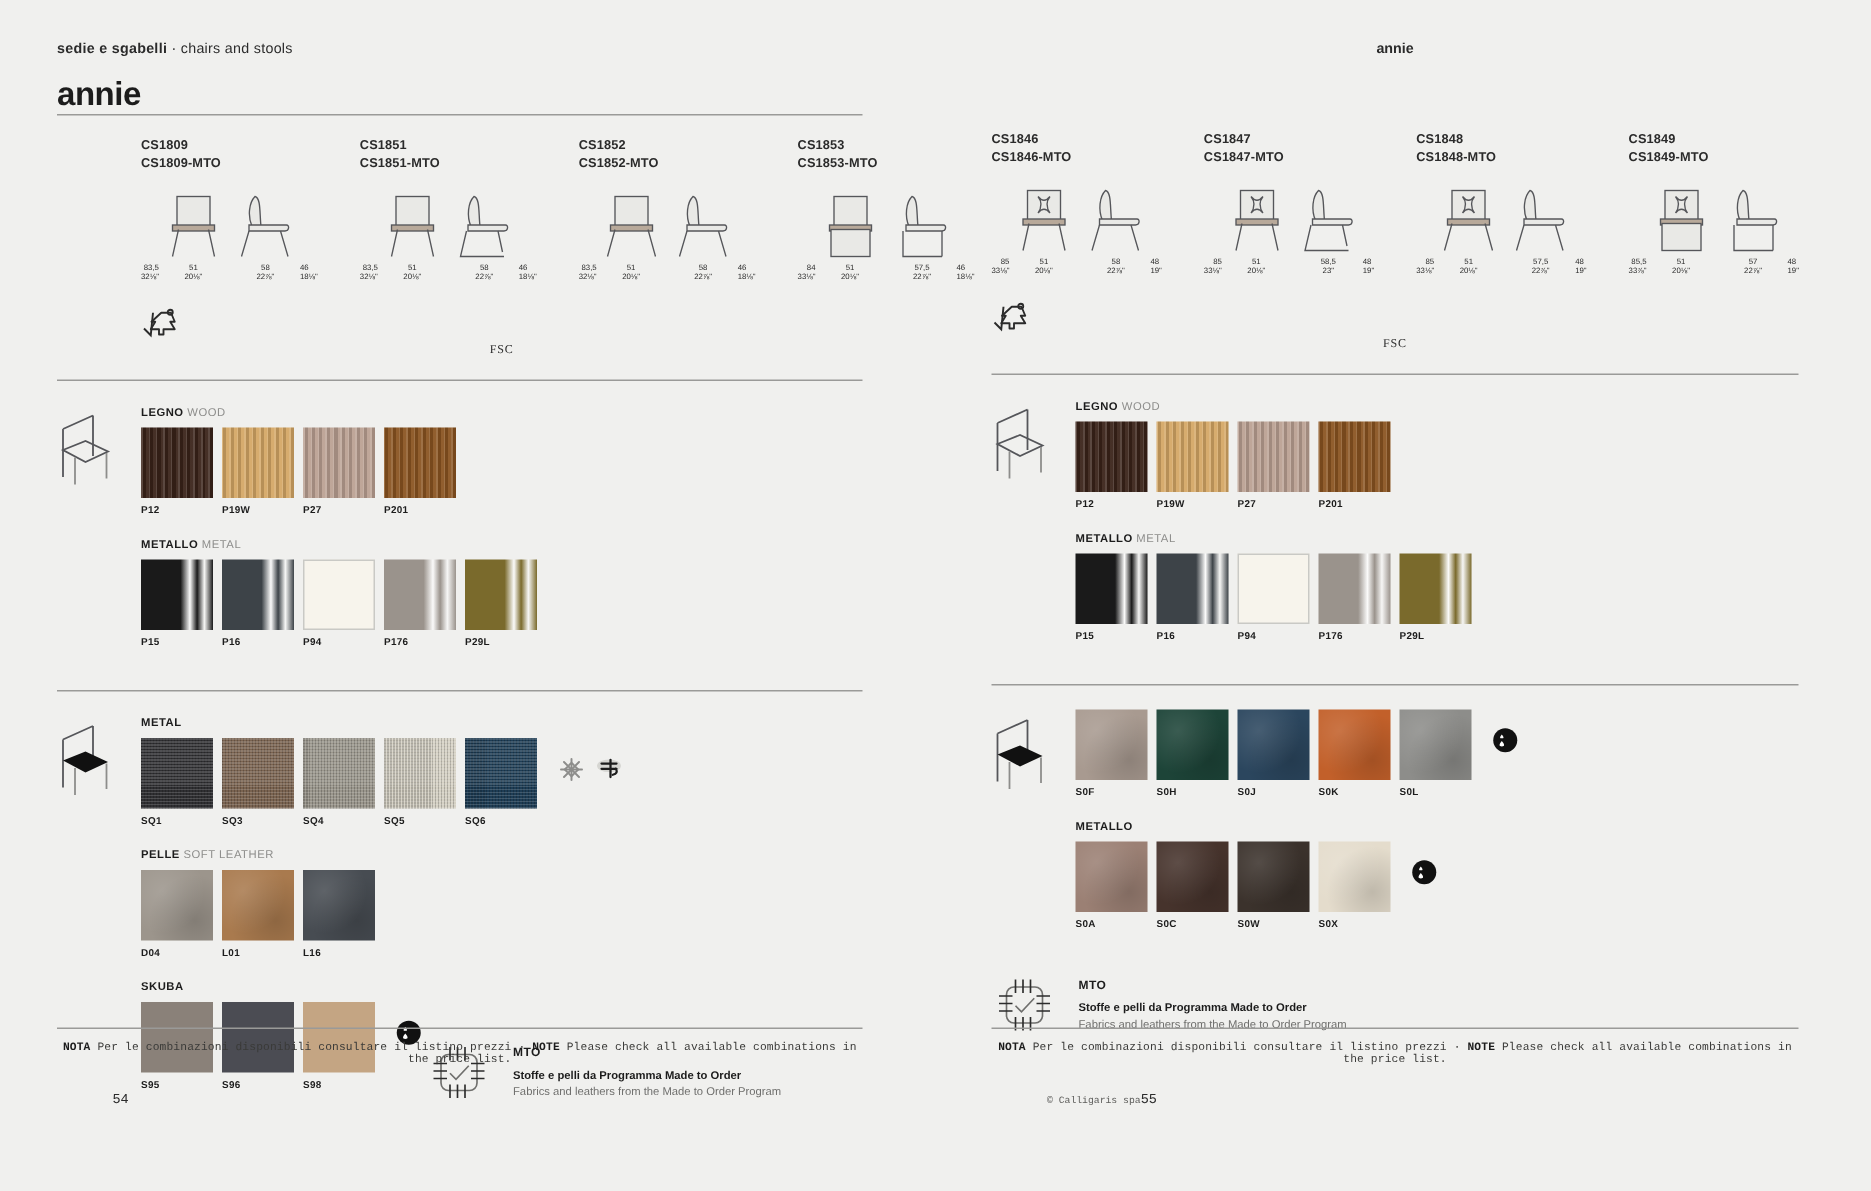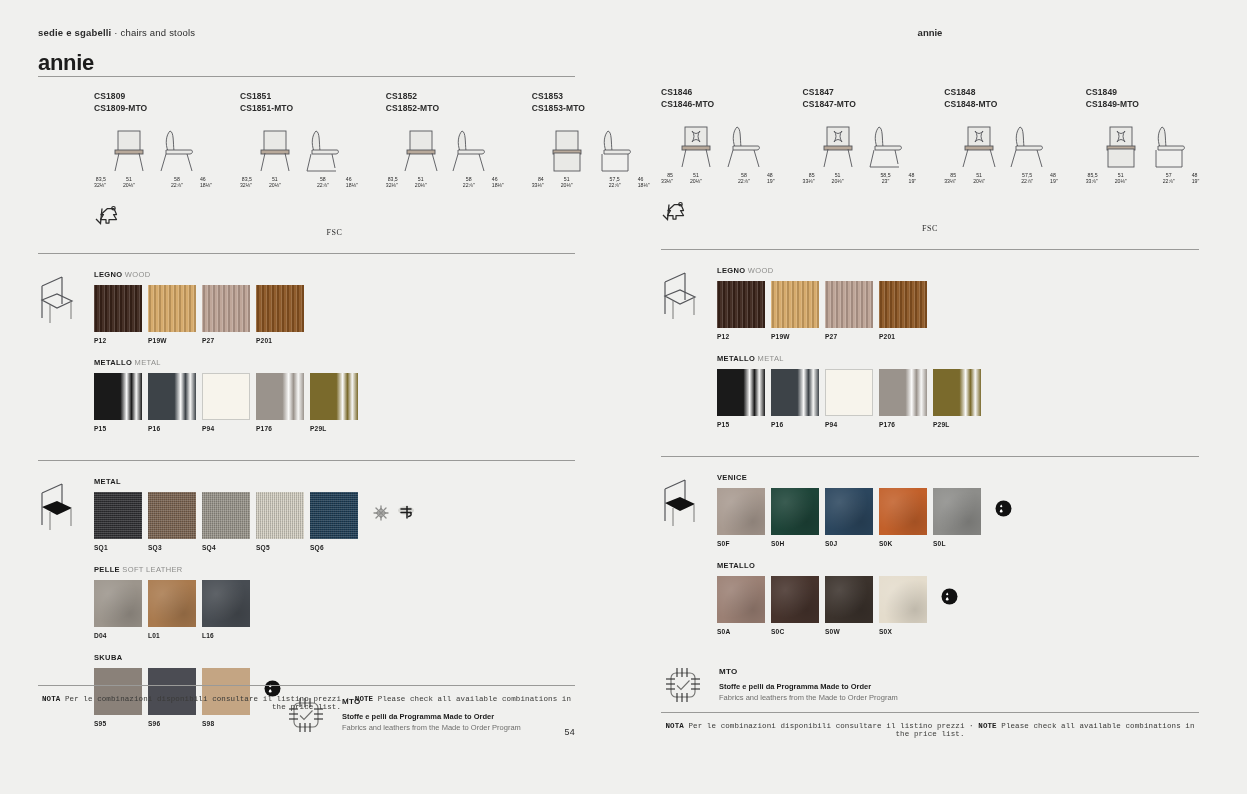--- a/index.html
+++ b/index.html
@@ -70,21 +70,21 @@
   .mto { display: flex; align-items: center; gap: 14px; }
   .mto-txt .mto-title { font-size: 8px; font-weight: bold; letter-spacing: .3px; margin-bottom: 5px; color: #1c1c1c; }
   .mto-txt .mto-it { font-size: 7.5px; font-weight: bold; line-height: 11px; color: #1c1c1c; }
   .mto-txt .mto-en { font-size: 7.5px; line-height: 11px; color: #6f6f6d; }
 
   
   .note { font-size: 7.5px; text-align: center; color: #3a3a38; letter-spacing: .1px; }
   .note b { font-weight: bold; color: #1c1c1c; }
   .pagenum { font-size: 9px; color: #2b2b2b; }
   .copy { font-size: 6.5px; color: #5c5c5a; }
-  .footline { display: flex; justify-content: flex-end; align-items: center; margin-left: 37px; }
+  .footline { display: flex; justify-content: flex-start; align-items: center; margin-left: 37px; }
 
   .abs { position: absolute; font-family: Liberation Mono, monospace; }
 </style>
 </head>
 <body>
 
 <div class="spread">
 
   <div class="page page-left">
 
@@ -594,21 +594,20 @@
         <div class="sec">
        <div class="sec-ico">
             <svg width="38" height="58" viewBox="0 0 38 58">
       <path d="M4 12 L4 44 M24 3 L24 30 M4 12 L24 3" fill="none" stroke="#55565a" stroke-width="1.2"></path>
       <path d="M4 26 L19 20 L34 27 L19 34 Z" fill="#111"></path>
       <path d="M12 31 L12 49 M33 28 L33 45" fill="none" stroke="#8d8d8b" stroke-width="1.2"></path>
             </svg>
           </div>
        <div class="sec-body">
             <div class="grp">
-              <div class="matlabel"><b>VENICE</b></div>
               <div class="swrow">
       <div class="sw">
         <div class="swbox" style="background:#a89a90;background-image:radial-gradient(circle at 30% 30%,rgba(255,255,255,.13),transparent 60%),radial-gradient(circle at 75% 72%,rgba(0,0,0,.16),transparent 62%);"></div>
         <div class="swcode">S0F</div>
       </div>
       <div class="sw">
         <div class="swbox" style="background:#1d4438;background-image:radial-gradient(circle at 30% 30%,rgba(255,255,255,.13),transparent 60%),radial-gradient(circle at 75% 72%,rgba(0,0,0,.16),transparent 62%);"></div>
         <div class="swcode">S0H</div>
       </div>
       <div class="sw">
@@ -688,15 +687,19 @@
         <div class="mto-it">Stoffe e pelli da Programma Made to Order</div>
         <div class="mto-en">Fabrics and leathers from the Made to Order Program</div>
       </div>
     </div>
 
     <div class="abs" style="left:38px;right:48px;bottom:38px">
       <hr class="rule">
       <div class="note" style="margin-top:9px">
         <b>NOTA</b><span> Per le combinazioni disponibili consultare il listino prezzi · </span><b>NOTE</b><span> Please check all available combinations in the price list.</span>
       </div>
+      <div class="footline" style="margin-top:17px">
+        <span class="copy">© Calligaris spa</span>
+        <span class="pagenum">55</span>
+      </div>
     </div>
   </div>
 </div>
 
 </body></html>

